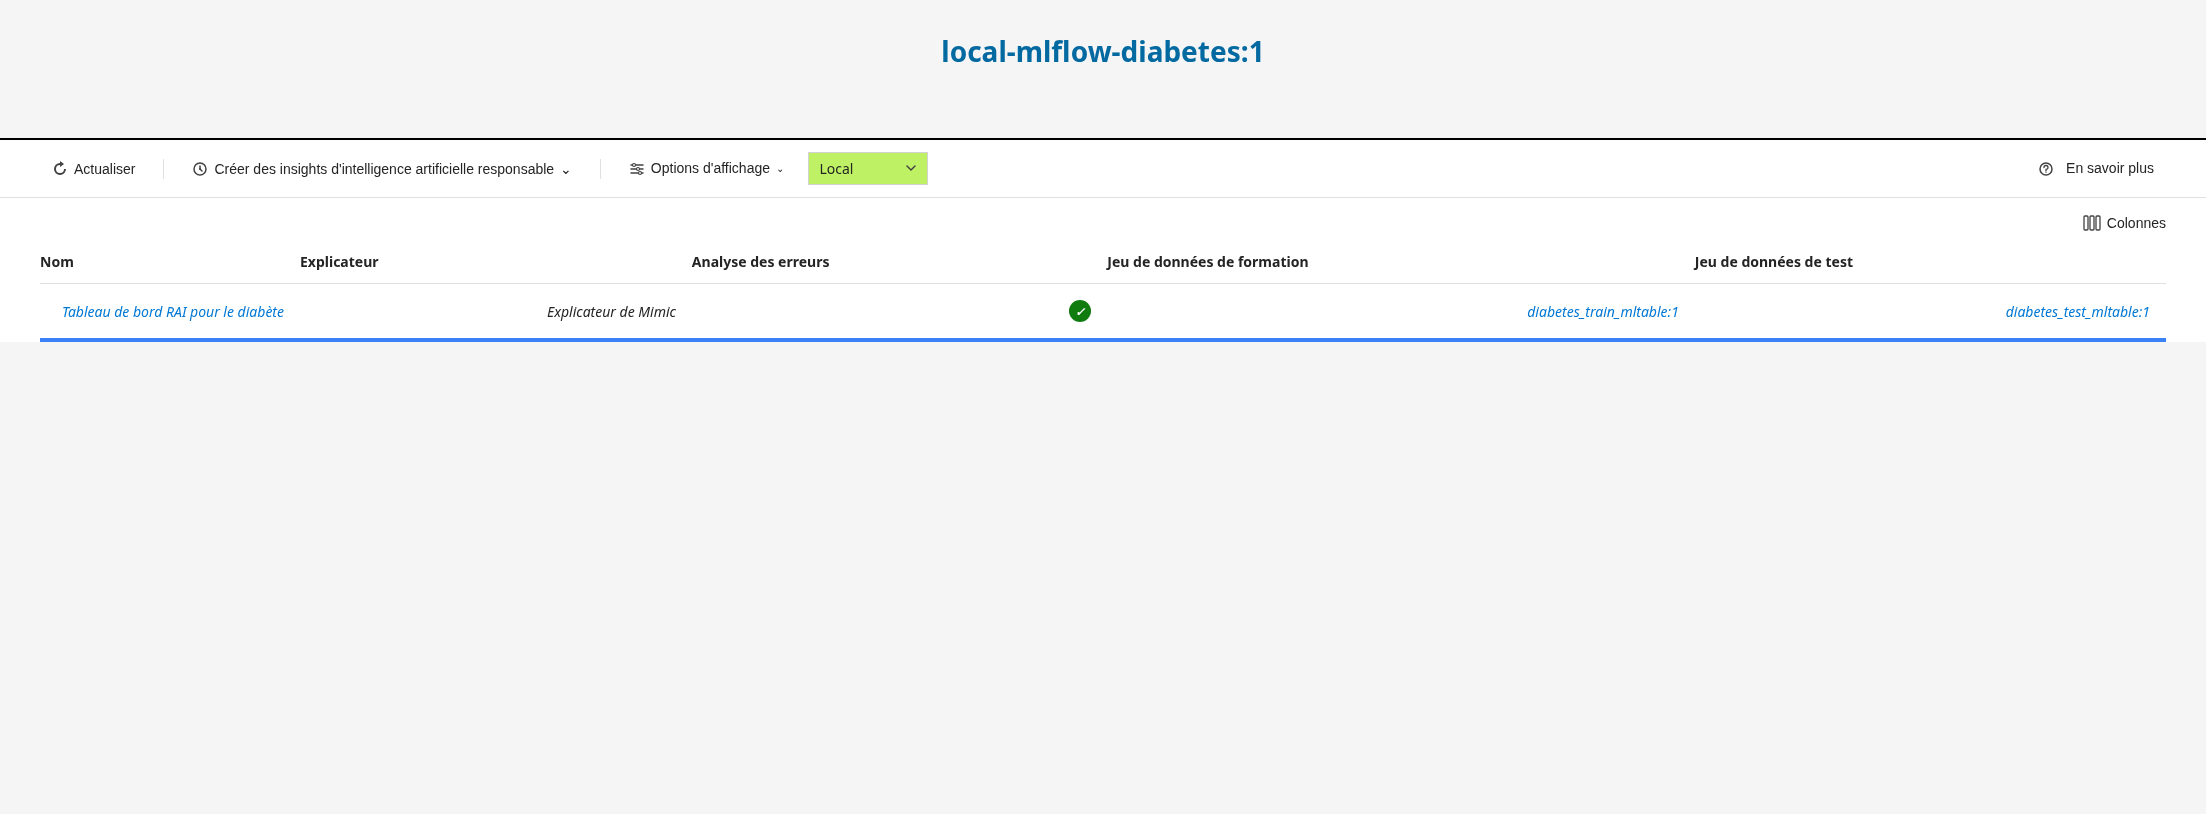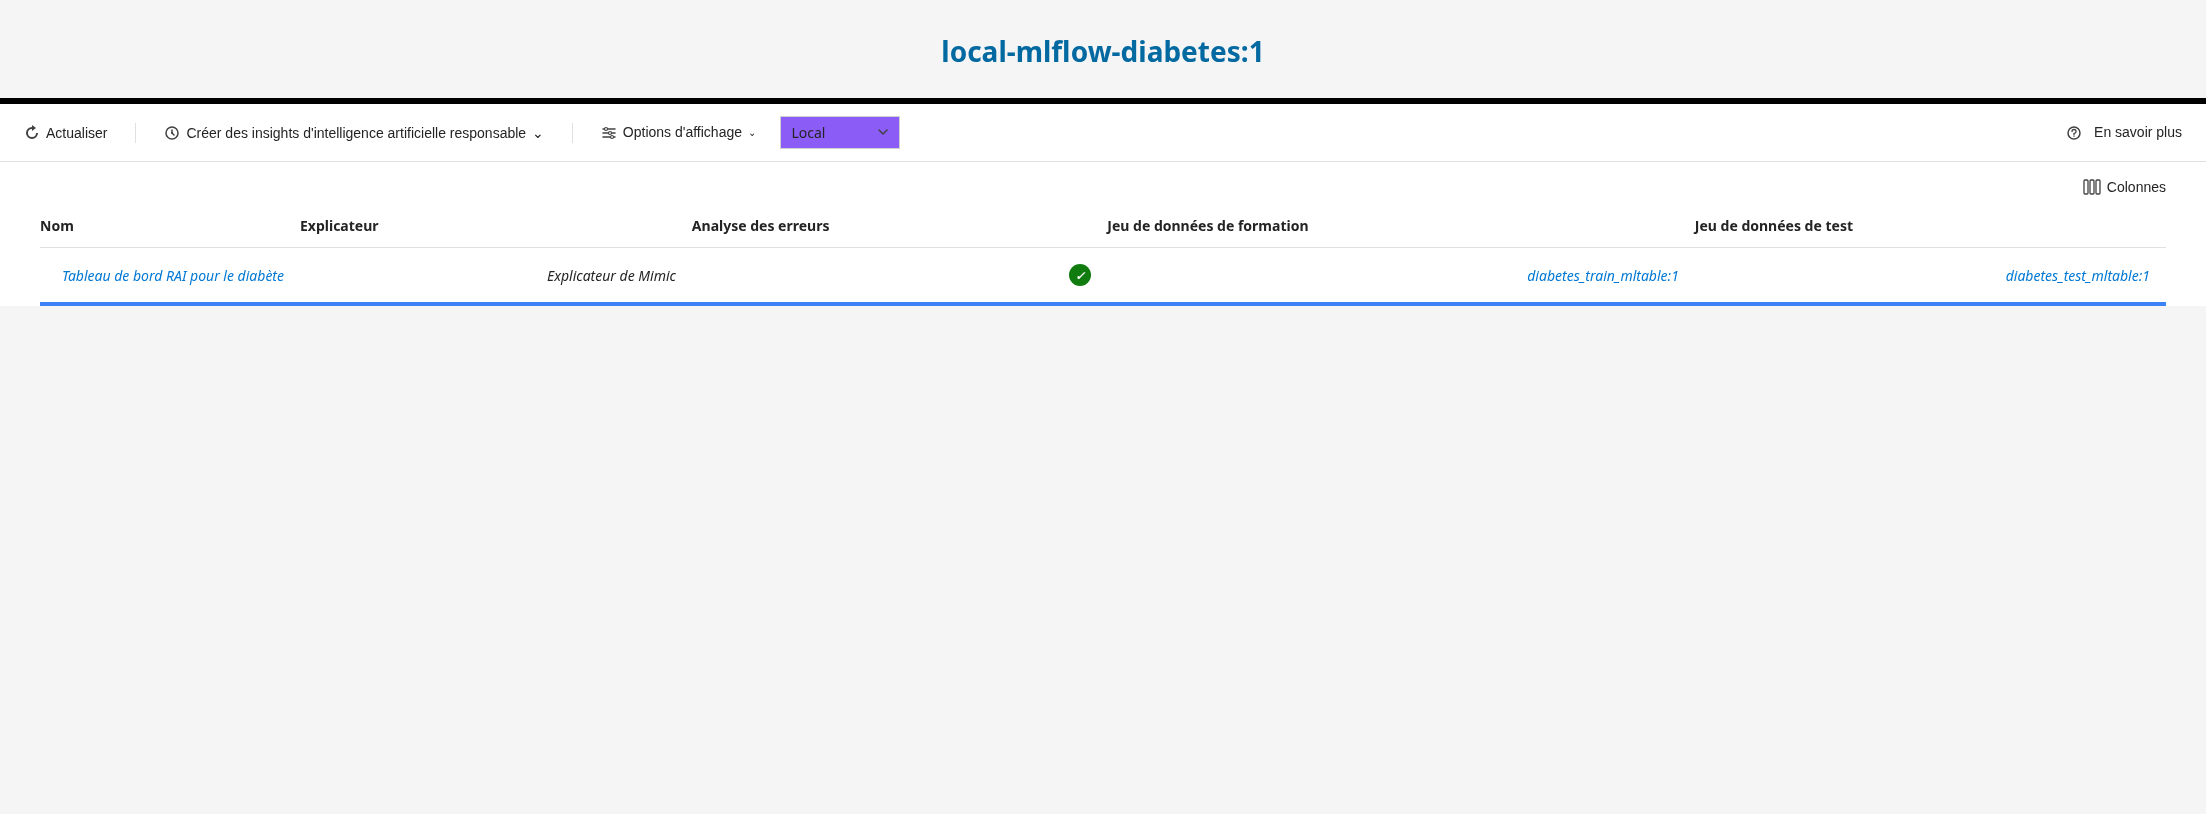--- a/index.html
+++ b/index.html
@@ -66,27 +66,27 @@
       bottom: -2px;
       left: 0;
       right: 0;
       height: 2px;
       background: #000;
     }
 
     
     .toolbar-section {
       background: #fff;
-      border-top: 6px solid #000000;
+      border-top: 2px solid #000000;
       border-bottom: 1px solid #e0e0e0;
-      padding: 12px 24px;
+      padding: 12px 52px;
       display: flex;
       align-items: center;
       gap: 24px;
-      margin-top: 28px;
+      margin-top: 68px;
     }
 
     .toolbar-btn {
       display: flex;
       align-items: center;
       gap: 6px;
       background: none;
       border: none;
       cursor: pointer;
       font-size: 14px;
@@ -118,21 +118,21 @@
     }
 
     .local-select {
       display: flex;
       align-items: center;
       gap: 12px;
       border: 1px solid #d1d1d1;
       border-radius: 0;
       padding: 6px 10px;
       cursor: pointer;
-      background: #8b5cf6;
+      background: #bef264;
       font-size: 14px;
       color: #242424;
       min-width: 120px;
       justify-content: space-between;
     }
 
     .spacer {
       flex: 1;
     }
 

